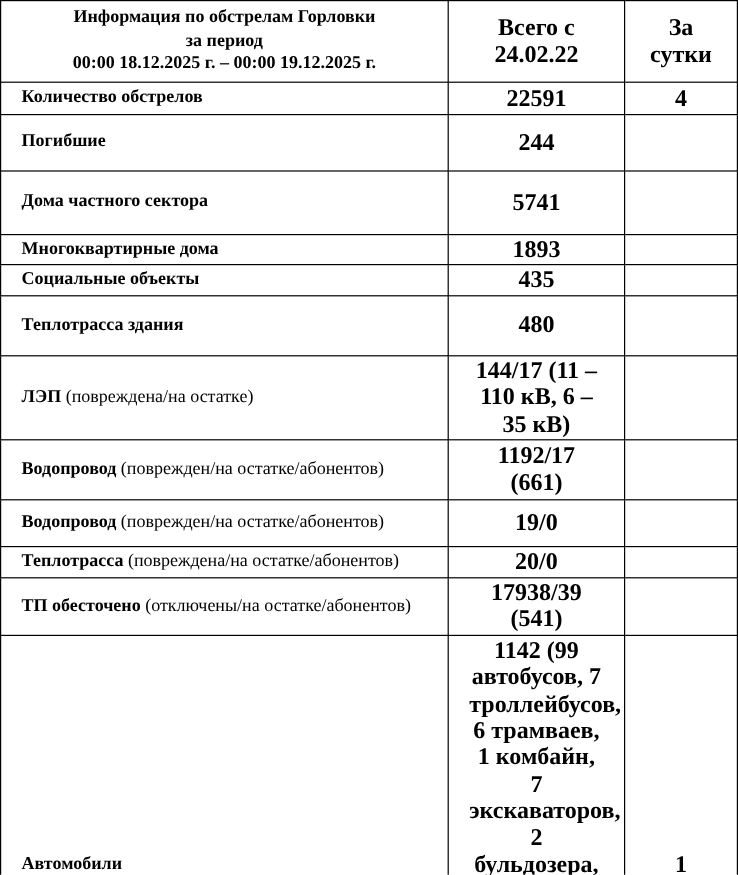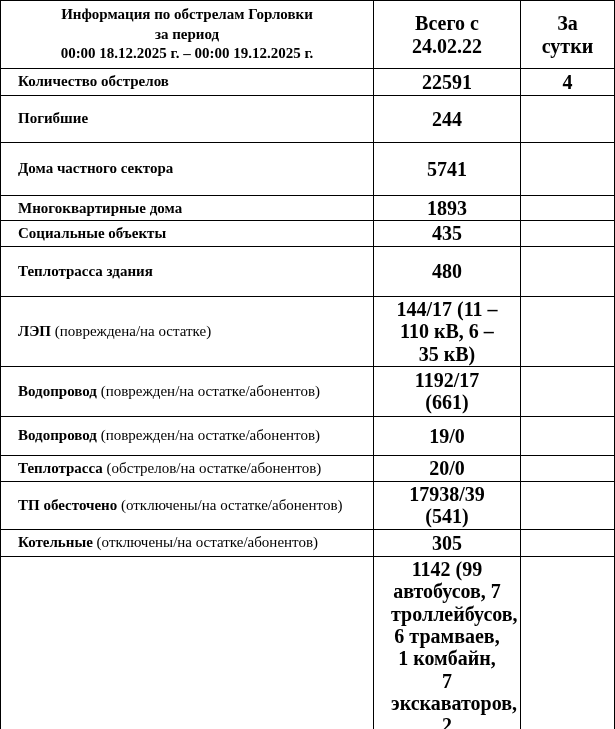--- a/index.html
+++ b/index.html
@@ -132,32 +132,27 @@
         <td class="label-cell"><span>Водопровод</span><span class="note"> (поврежден/на остатке/абонентов)</span></td>
         <td class="num-cell">1192/17 (661)</td>
         <td class="num-cell"></td>
       </tr>
       <tr>
         <td class="label-cell"><span>Водопровод</span><span class="note"> (поврежден/на остатке/абонентов)</span></td>
         <td class="num-cell">19/0</td>
         <td class="num-cell"></td>
       </tr>
       <tr>
-        <td class="label-cell"><span>Теплотрасса</span><span class="note"> (обстрелов/на остатке/абонентов)</span></td>
+        <td class="label-cell"><span>Теплотрасса</span><span class="note"> (повреждена/на остатке/абонентов)</span></td>
         <td class="num-cell">20/0</td>
         <td class="num-cell"></td>
       </tr>
       <tr>
         <td class="label-cell"><span>ТП обесточено</span><span class="note"> (отключены/на остатке/абонентов)</span></td>
         <td class="num-cell">17938/39 (541)</td>
-        <td class="num-cell"></td>
-      </tr>
-      <tr>
-        <td class="label-cell"><span>Котельные</span><span class="note"> (отключены/на остатке/абонентов)</span></td>
-        <td class="num-cell">305</td>
         <td class="num-cell"></td>
       </tr>
       <tr>
         <td class="label-cell"><span>Автомобили</span><span class="note"></span></td>
         <td class="num-cell">1142 (99 автобусов, 7 троллейбусов, 6 трамваев, 1 комбайн, 7 экскаваторов, 2 бульдозера, 4 автомобиля скорой помощи, 1 газовоз, 5 мусоровозов, 17 автоцистерн)</td>
         <td class="num-cell">1</td>
       </tr>
     </tbody>
   </table>
 </div>

